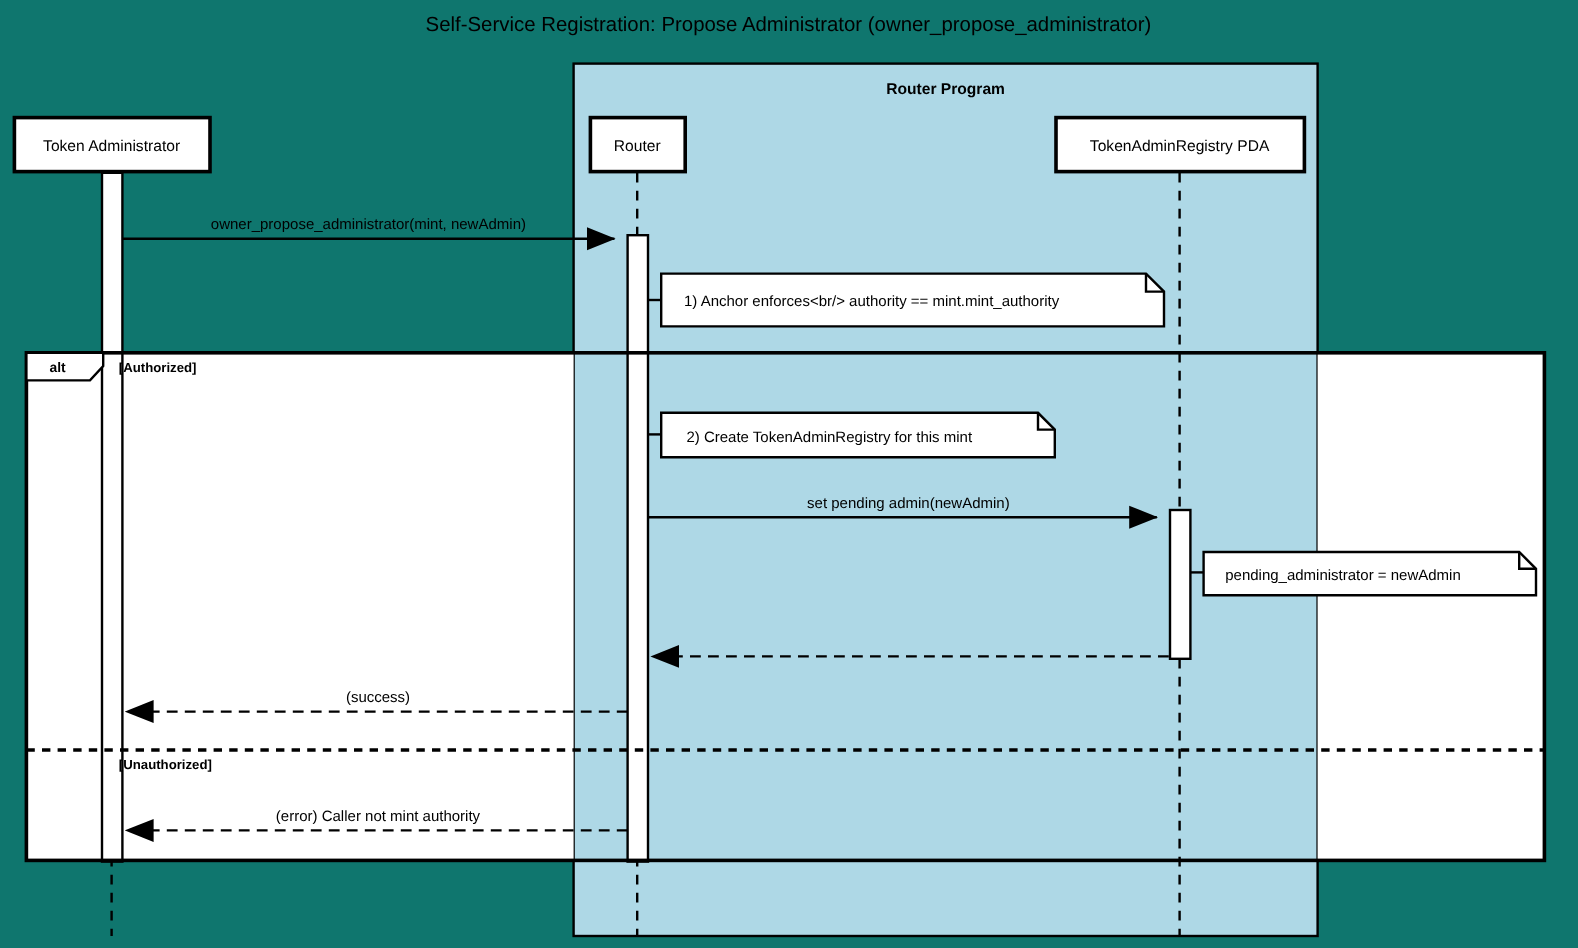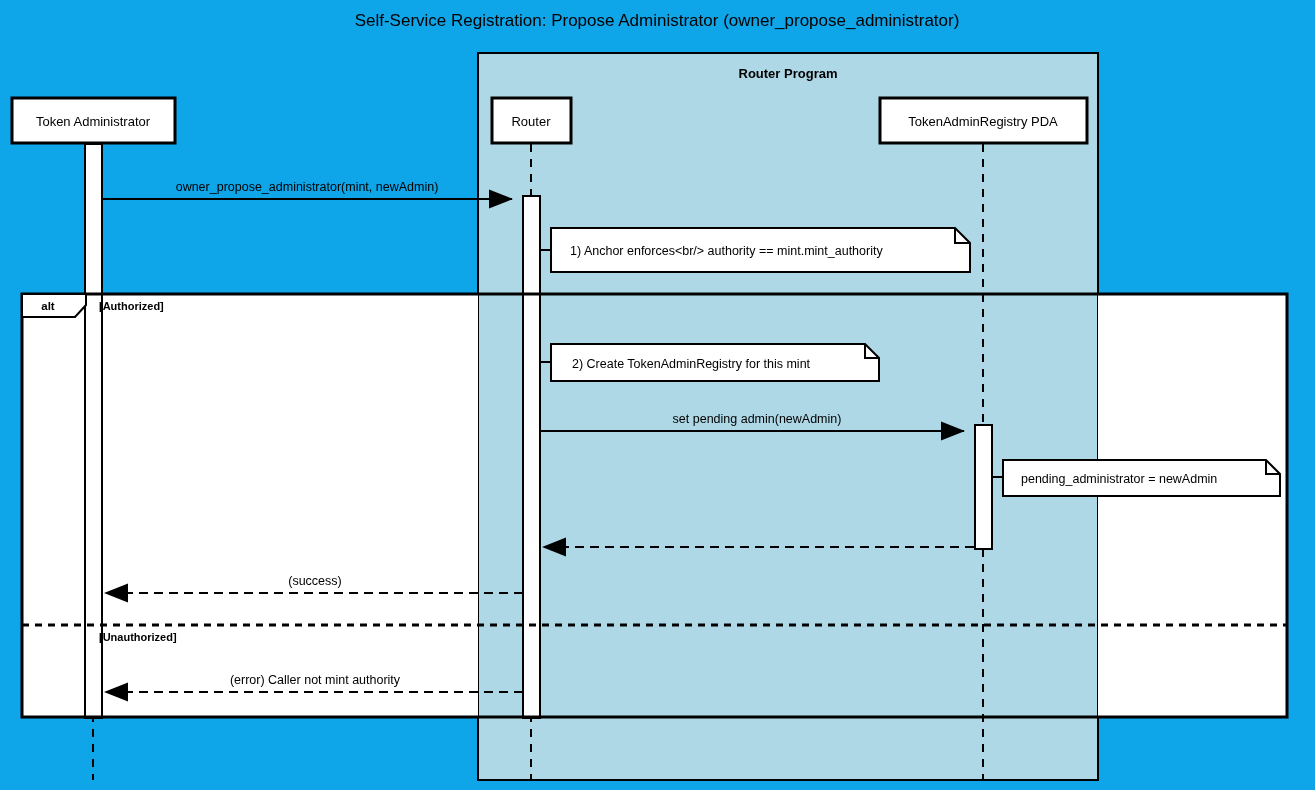--- a/index.html
+++ b/index.html
@@ -8,21 +8,21 @@
     background: #ffffff;
   }
   body {
     font-family: "Liberation Sans", sans-serif;
     -webkit-font-smoothing: antialiased;
   }
   #stage {
     position: relative;
     width: 1315px;
     height: 790px;
-    background: #0ea5e9;
+    background: #0f766e;
     overflow: hidden;
   }
   #diagram {
     position: absolute;
     left: 0;
     top: 0;
   }
   .diagram-title {
     font-size: 17px;
     fill: #000000;

